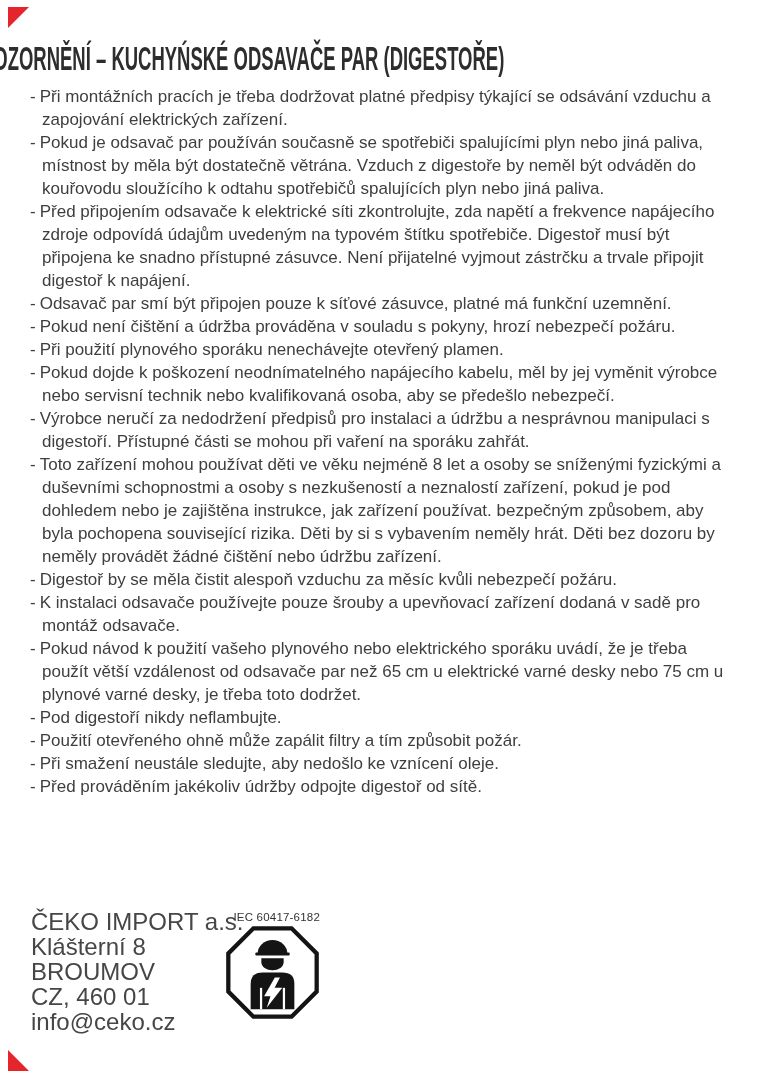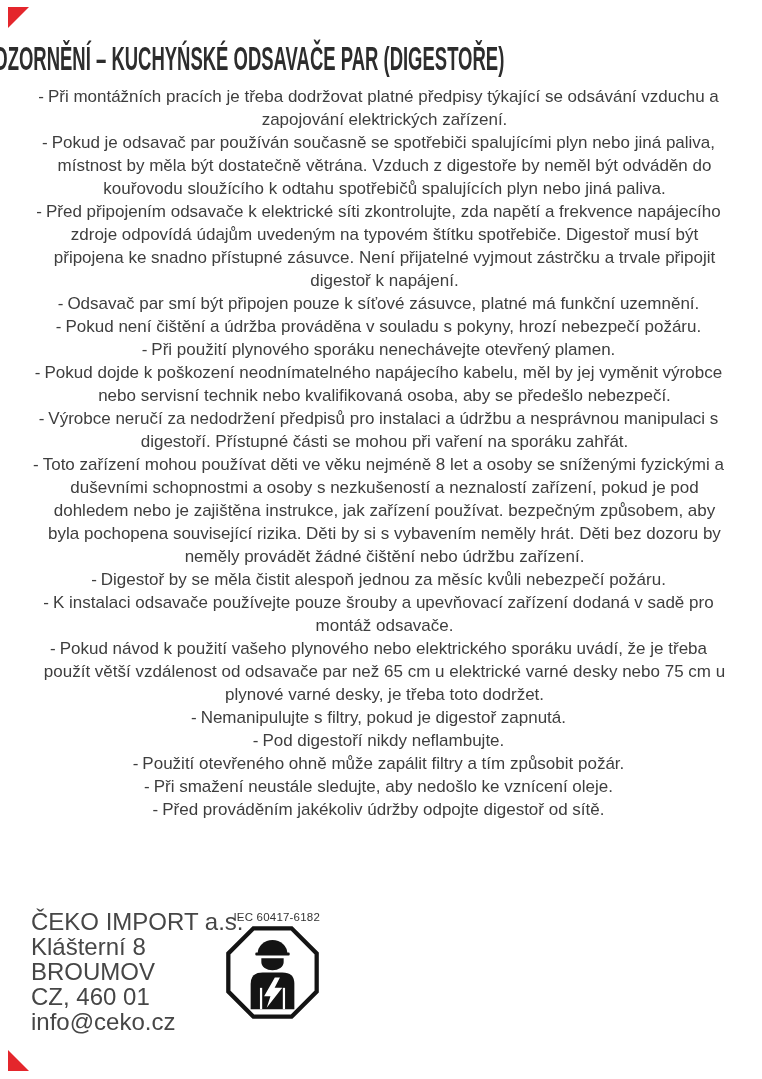--- a/index.html
+++ b/index.html
@@ -46,21 +46,20 @@
   }
   
   .body{
     position:absolute;left:30px;top:85px;width:697px;
     font-size:17px;line-height:23px;color:var(--body-text);
   }
   .bullet{
     margin:0;
     padding-left:12px;
     text-indent:-12px;
-    text-align:center;
   }
   .marker{margin-right:4px;}
   
   .company{
     position:absolute;left:31px;top:909px;
     font-size:24px;line-height:25px;color:var(--footer-text);
   }
   .company-line{white-space:nowrap;}
   .symbol{
     position:absolute;left:224px;top:911px;width:96px;
@@ -97,27 +96,26 @@
       <p class="bullet"><span class="marker">-</span><span class="bullet-text">Pokud není čištění a údržba prováděna v souladu s pokyny, hrozí nebezpečí požáru.</span></p>
 
       <p class="bullet"><span class="marker">-</span><span class="bullet-text">Při použití plynového sporáku nenechávejte otevřený plamen.</span></p>
 
       <p class="bullet"><span class="marker">-</span><span class="bullet-text">Pokud dojde k poškození neodnímatelného napájecího kabelu, měl by jej vyměnit výrobce nebo servisní technik nebo kvalifikovaná osoba, aby se předešlo nebezpečí.</span></p>
 
       <p class="bullet"><span class="marker">-</span><span class="bullet-text">Výrobce neručí za nedodržení předpisů pro instalaci a údržbu a nesprávnou manipulaci s digestoří. Přístupné části se mohou při vaření na sporáku zahřát.</span></p>
 
       <p class="bullet"><span class="marker">-</span><span class="bullet-text">Toto zařízení mohou používat děti ve věku nejméně 8 let a osoby se sníženými fyzickými a duševními schopnostmi a osoby s nezkušeností a neznalostí zařízení, pokud je pod dohledem nebo je zajištěna instrukce, jak zařízení používat. bezpečným způsobem, aby byla pochopena související rizika. Děti by si s vybavením neměly hrát. Děti bez dozoru by neměly provádět žádné čištění nebo údržbu zařízení.</span></p>
 
-      <p class="bullet"><span class="marker">-</span><span class="bullet-text">Digestoř by se měla čistit alespoň jednou za měsíc kvůli nebezpečí požáru.</span></p>
+      <p class="bullet"><span class="marker">-</span><span class="bullet-text">Digestoř by se měla čistit alespoň vzduchu za měsíc kvůli nebezpečí požáru.</span></p>
 
       <p class="bullet"><span class="marker">-</span><span class="bullet-text">K instalaci odsavače používejte pouze šrouby a upevňovací zařízení dodaná v sadě pro montáž odsavače.</span></p>
 
       <p class="bullet"><span class="marker">-</span><span class="bullet-text">Pokud návod k použití vašeho plynového nebo elektrického sporáku uvádí, že je třeba použít větší vzdálenost od odsavače par než 65 cm u elektrické varné desky nebo 75 cm u plynové varné desky, je třeba toto dodržet.</span></p>
 
-      <p class="bullet"><span class="marker">-</span><span class="bullet-text">Nemanipulujte s filtry, pokud je digestoř zapnutá.</span></p>
 
 
       <p class="bullet"><span class="marker">-</span><span class="bullet-text">Pod digestoří nikdy neflambujte.</span></p>
 
       <p class="bullet"><span class="marker">-</span><span class="bullet-text">Použití otevřeného ohně může zapálit filtry a tím způsobit požár.</span></p>
 
       <p class="bullet"><span class="marker">-</span><span class="bullet-text">Při smažení neustále sledujte, aby nedošlo ke vznícení oleje.</span></p>
 
       <p class="bullet"><span class="marker">-</span><span class="bullet-text">Před prováděním jakékoliv údržby odpojte digestoř od sítě.</span></p>
     </main>

